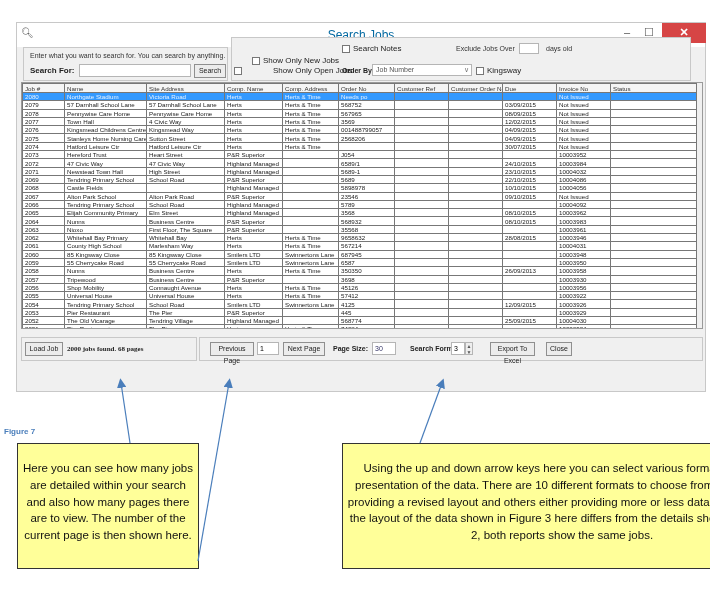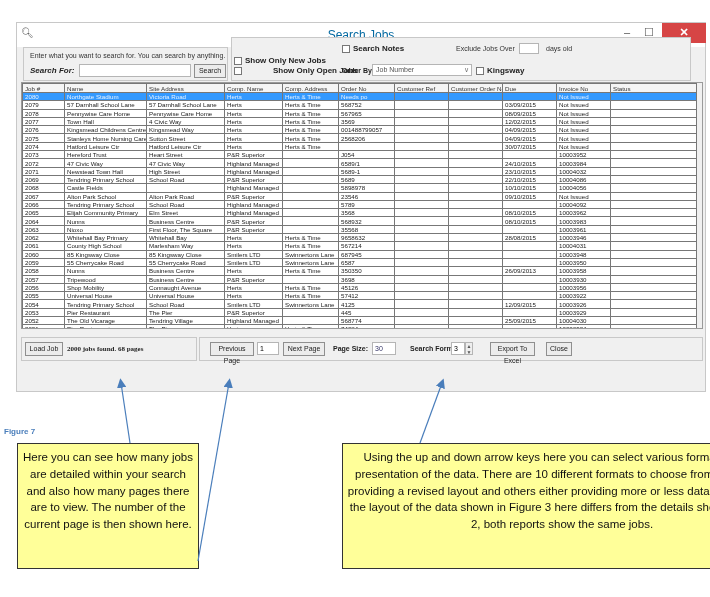--- a/index.html
+++ b/index.html
@@ -8,28 +8,28 @@
   .titlebar { position: absolute; left: 0; top: 0; width: 100%; height: 24px; background: #fff; }
   .titlebar .app-icon { position: absolute; left: 4px; top: 4px; font-size: 10px; color: #555; }
   .titlebar .title { position: absolute; left: 0; right: 0; top: 5px; text-align: center; font-size: 12px; color: #0369a1; }
   .win-btn { position: absolute; top: 0; height: 20px; font-size: 11px; color: #555; text-align: center; line-height: 18px; }
   .win-min { left: 600px; width: 20px; }
   .win-max { left: 622px; width: 20px; }
   .win-close { left: 645px; width: 44px; background: #d64545; color: #fff; font-weight: bold; }
   .panel { position: absolute; border: 1px solid #c8c8c8; background: #f0f0f0; }
   .search-panel { left: 6px; top: 24px; width: 205px; height: 34px; }
   .search-hint { position: absolute; left: 6px; top: 4px; font-size: 7px; color: #333; white-space: nowrap; }
-  .search-label { position: absolute; left: 6px; top: 18px; font-size: 8px; font-weight: bold; color: #222; font-style: italic; }
+  .search-label { position: absolute; left: 6px; top: 18px; font-size: 8px; font-weight: bold; color: #222; }
   .search-input { position: absolute; left: 55px; top: 16px; width: 112px; height: 13px; background: #fff; border: 1px solid #b5b5b5; }
   .btn { position: absolute; background: #ececec; border: 1px solid #8f8f8f; font-size: 7px; color: #222; text-align: center; line-height: 12px; font-family: "Liberation Sans", sans-serif; }
   .search-btn { left: 170px; top: 16px; width: 32px; height: 14px; }
   .options-panel { left: 214px; top: 14px; width: 460px; height: 44px; border-top: 1px solid #c8c8c8; }
-  .chk { position: absolute; display: flex; align-items: center; font-size: 8px; font-weight: bold; color: #222; white-space: nowrap; text-align: right; }
+  .chk { position: absolute; display: flex; align-items: center; font-size: 8px; font-weight: normal; color: #222; white-space: nowrap; text-align: right; }
   .chk .box { width: 8px; height: 8px; border: 1px solid #777; background: #fff; margin-right: 3px; display: inline-block; }
-  .chk-new { left: 2px; top: 18px; }
+  .chk-new { left: 20px; top: 18px; }
   .chk-open { left: 2px; top: 28px; gap: 28px; }
   .chk-notes { left: 110px; top: 6px; }
   .exclude-label { position: absolute; left: 224px; top: 7px; font-size: 7px; color: #333; }
   .exclude-input { position: absolute; left: 287px; top: 5px; width: 20px; height: 11px; background: #fff; border: 1px solid #b5b5b5; }
   .days-label { position: absolute; left: 314px; top: 7px; font-size: 7px; color: #333; }
   .order-label { position: absolute; left: 110px; top: 29px; font-size: 7px; font-weight: bold; color: #222; }
   .order-select { position: absolute; left: 140px; top: 26px; width: 100px; height: 12px; background: #fff; border: 1px solid #b5b5b5; font-size: 7px; color: #555; padding-left: 3px; line-height: 10px; }
   .order-select .chev { position: absolute; right: 2px; top: 0; font-size: 7px; color: #777; }
   .chk-asc { left: 244px; top: 28px; }
   .grid-wrap { position: absolute; left: 4px; top: 59px; width: 682px; height: 247px; background: #f0f0f0; border: 1px solid #9a9a9a; overflow: hidden; }
@@ -45,21 +45,21 @@
   .page-input { position: absolute; left: 57px; top: 4px; width: 22px; height: 13px; background: #fff; border: 1px solid #b5b5b5; font-size: 7px; padding-left: 2px; line-height: 11px; }
   .next-btn { left: 83px; top: 4px; width: 42px; height: 14px; }
   .pagesize-label { position: absolute; left: 133px; top: 7px; font-size: 7px; font-weight: bold; color: #222; }
   .pagesize-input { position: absolute; left: 172px; top: 4px; width: 24px; height: 13px; background: #fff; border: 1px solid #b5b5b5; font-size: 7px; padding-left: 2px; line-height: 11px; color: #336; }
   .format-label { position: absolute; left: 210px; top: 7px; font-size: 7px; font-weight: bold; color: #222; }
   .format-input { position: absolute; left: 251px; top: 4px; width: 14px; height: 13px; background: #fff; border: 1px solid #b5b5b5; font-size: 7px; padding-left: 2px; line-height: 11px; }
   .spinner { position: absolute; left: 265px; top: 4px; width: 8px; height: 13px; border: 1px solid #b5b5b5; background: #eee; font-size: 5px; line-height: 6px; text-align: center; color: #555; }
   .export-btn { left: 290px; top: 4px; width: 45px; height: 14px; }
   .close-btn { left: 346px; top: 4px; width: 26px; height: 14px; }
   .figure-label { position: absolute; left: 4px; top: 427px; font-size: 8px; font-weight: bold; color: #4a7ebb; font-family: "Liberation Sans", sans-serif; }
-  .callout { position: absolute; background: #ffff99; border: 1px solid #333; font-family: "Liberation Sans", sans-serif; color: #111; text-align: center; font-size: 11.5px; line-height: 16.8px; padding: 5px 4px; }
+  .callout { position: absolute; background: #ffff99; border: 1px solid #333; font-family: "Liberation Sans", sans-serif; color: #111; text-align: center; font-size: 11.5px; line-height: 16.8px; padding: 16px 4px; }
   .callout-left { left: 17px; top: 443px; width: 182px; height: 126px; }
   .callout-right { left: 342px; top: 443px; width: 440px; height: 126px; }
   svg.arrows { position: absolute; left: 0; top: 0; width: 710px; height: 597px; pointer-events: none; }
 </style>
 </head>
 <body>
 
 <div class="window">
   <div class="titlebar">
     <span class="app-icon">🔍︎</span>

